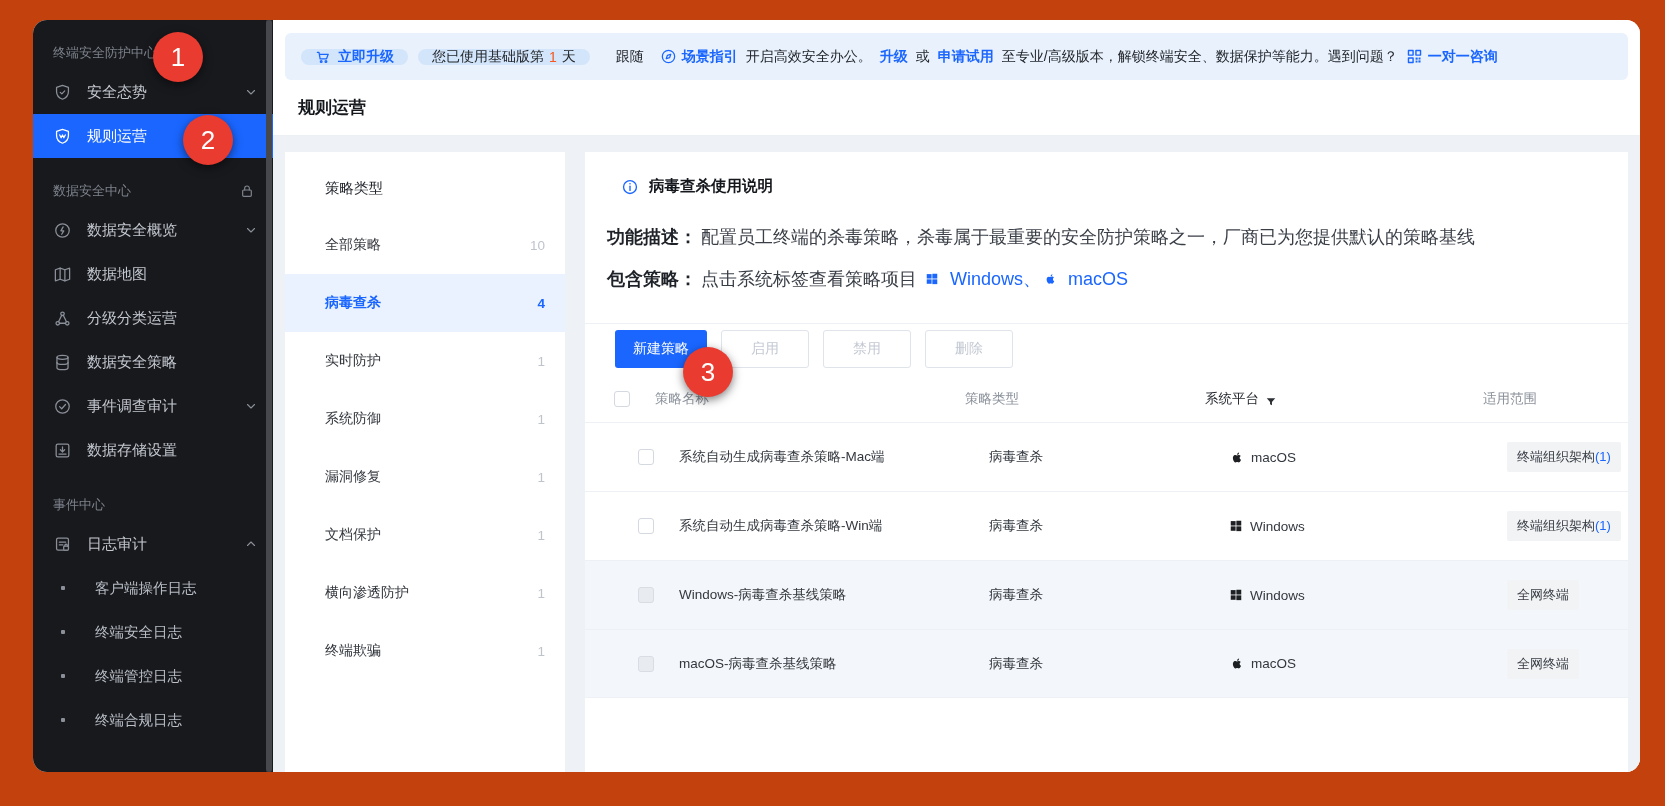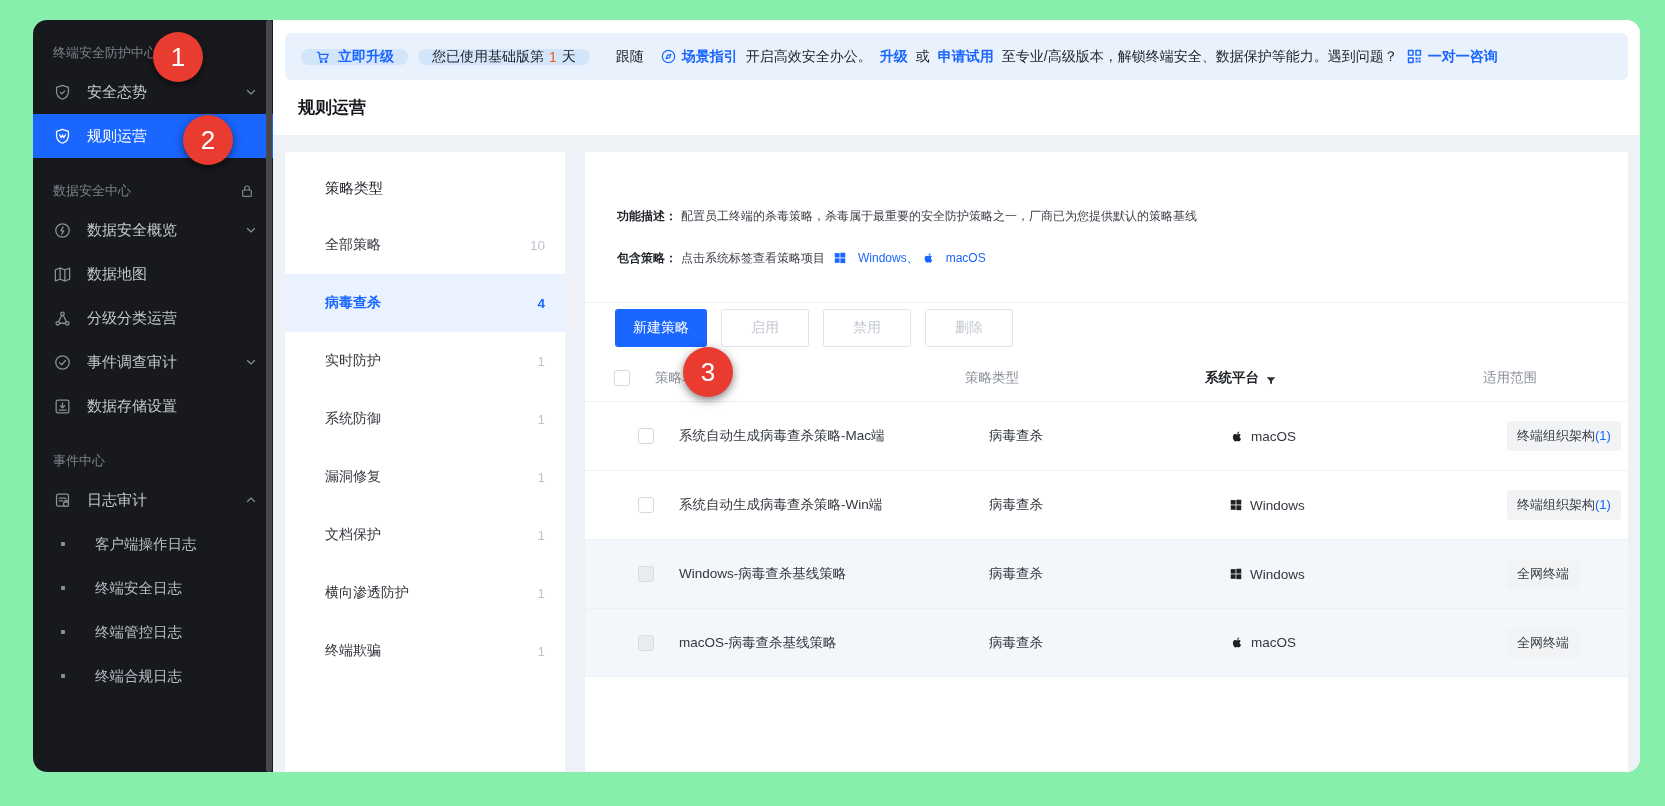--- a/index.html
+++ b/index.html
@@ -1,18 +1,18 @@
 <!DOCTYPE html>
 <html style="--accent: #1a66ff; --badge: #e93b30;"><head>
 <meta charset="utf-8">
 <style>
   * { margin:0; padding:0; box-sizing:border-box; }
   html,body { width:1665px; height:806px; }
   body { font-family:"Liberation Sans","DejaVu Sans",sans-serif; background:#000; position:relative; overflow:hidden; }
-  .stage { position:absolute; inset:0; background:#86efac; }
+  .stage { position:absolute; inset:0; background:#c2410c; }
   .window { position:absolute; left:33px; top:20px; width:1607px; height:752px; background:#fff; border-radius:14px; overflow:hidden; display:flex; }
 
   
   .sidebar { width:240px; background:#18191d; flex:0 0 240px; padding-top:16px; position:relative; color:#c3c7cf; }
   .sb-section { height:34px; display:flex; align-items:center; padding:0 18px 0 20px; color:#7d828c; font-size:13px; justify-content:space-between; }
   .sb-section.mt { margin-top:16px; }
   .nav-item { height:44px; display:flex; align-items:center; padding:0 16px 0 20px; font-size:15px; color:#c3c7cf; cursor:pointer; }
   .nav-item .nicon { width:20px; height:20px; margin-right:14px; color:#8a8f99; display:flex; align-items:center; }
   .nav-item .chev { margin-left:auto; color:#8a8f99; }
   .nav-item.active { background:var(--accent,#1a66ff); color:#fff; }
@@ -46,35 +46,35 @@
   .lp-header { height:56px; display:flex; align-items:center; padding:0 40px; font-size:14.5px; color:#1f2329; font-weight:500; }
   .lp-item { height:58px; display:flex; align-items:center; justify-content:space-between; padding:0 20px 0 40px; font-size:14px; color:#33373d; cursor:pointer; }
   .lp-item .cnt { color:#bfc4cc; font-size:13.5px; }
   .lp-item.selected { background:#e9f2fe; color:var(--accent,#1a66ff); font-weight:700; }
   .lp-item.selected .cnt { color:var(--accent,#1a66ff); font-weight:700; }
 
   
   .main-card { flex:1; padding-top:24px; min-width:0; }
   .info-head { display:flex; align-items:center; gap:10px; padding-left:36px; }
   .info-head .ttl { font-size:15.5px; font-weight:700; color:#14171c; }
-  .info-line { margin-top:30px; padding-left:32px; font-size:12px; color:#3a3f47; line-height:20px; display:flex; align-items:flex-start; flex-wrap:nowrap; }
+  .info-line { margin-top:30px; padding-left:22px; font-size:18px; color:#3a3f47; line-height:20px; display:flex; align-items:flex-start; flex-wrap:nowrap; }
   .info-line + .info-line { margin-top:22px; }
   .lbl { font-weight:700; color:#1f2329; margin-right:4px; }
   .plat-link { color:var(--accent,#1a66ff); display:inline-flex; align-items:center; gap:11px; margin-left:8px; cursor:pointer; }
   .divider { margin-top:34px; border-top:1px solid #edf0f4; }
 
   .toolbar { margin-top:6px; display:flex; gap:14px; padding-left:30px; align-items:center; }
   .btn { height:38px; border-radius:3px; font-size:14px; display:inline-flex; align-items:center; justify-content:center; cursor:pointer; font-family:inherit; }
   .btn-primary { width:92px; background:var(--accent,#1a66ff); color:#fff; border:none; }
   .btn-ghost { width:88px; background:#fff; border:1px solid #dfe3ea; color:#c3c8d2; cursor:default; }
 
   .tbl { margin-top:8px; }
   .trow { display:grid; grid-template-columns:70px 310px 240px 278px 1fr; align-items:center; }
   .thead { height:46px; color:#8b919b; font-size:13.5px; }
-  .thead .col-platform { color:#1f2329; font-weight:700; display:flex; align-items:flex-end; gap:6px; }
+  .thead .col-platform { color:#1f2329; font-weight:400; display:flex; align-items:flex-end; gap:6px; }
   .tr { height:69px; border-top:1px solid #edf0f4; font-size:13.5px; color:#33383f;padding-left:24px; }
   .tr.shaded { background:#f3f6fa; }
   .tr:last-child { border-bottom:1px solid #edf0f4; }
   .cb { width:16px; height:16px; border:1px solid #d4d8e0; border-radius:3px; background:#fff; margin-left:29px; cursor:pointer; }
   .cb.disabled { background:#e8ebf0; border-color:#d9dde3; cursor:default; }
   .plat { display:flex; align-items:center; gap:7px; color:#33383f; }
   .plat .picon { color:#1d1f23; display:flex; }
   .tag { display:inline-block; background:#f2f3f5; border-radius:2px; padding:6px 10px; font-size:13px; color:#383d45; }
   .tag .blue { color:var(--accent,#1a66ff); }
 
@@ -160,20 +160,30 @@
           <svg width="19" height="19" viewBox="0 0 24 24" fill="none" stroke="currentColor" stroke-width="1.6" stroke-linecap="round">
               <circle cx="12" cy="6" r="2.2"></circle>
               <circle cx="6" cy="18" r="2.2"></circle>
               <circle cx="18" cy="18" r="2.2"></circle>
               <path d="M11 8l-4 8M13 8l4 8M8.2 18h7.6"></path>
             </svg>
         </span>
         <span>分级分类运营</span>
       </div>
 
+      <div class="nav-item">
+        <span class="nicon">
+          <svg width="19" height="19" viewBox="0 0 24 24" fill="none" stroke="currentColor" stroke-width="1.6" stroke-linecap="round">
+              <ellipse cx="12" cy="5.5" rx="7" ry="2.5"></ellipse>
+              <path d="M5 5.5v13c0 1.4 3.1 2.5 7 2.5s7-1.1 7-2.5v-13"></path>
+              <path d="M5 12c0 1.4 3.1 2.5 7 2.5s7-1.1 7-2.5"></path>
+            </svg>
+        </span>
+        <span>数据安全策略</span>
+      </div>
 
       <div class="nav-item">
         <span class="nicon">
           <svg width="19" height="19" viewBox="0 0 24 24" fill="none" stroke="currentColor" stroke-width="1.6" stroke-linecap="round" stroke-linejoin="round">
               <circle cx="12" cy="12" r="8.5"></circle>
               <polyline points="8.3,12.2 11,14.8 15.8,9.5"></polyline>
             </svg>
         </span>
         <span>事件调查审计</span>
         <span class="chev">
@@ -320,20 +330,30 @@
             <span class="cnt">1</span>
           </div>
           <div class="lp-item">
             <span>终端欺骗</span>
             <span class="cnt">1</span>
           </div>
         </div>
 
         <div class="card main-card">
 
+          <div class="info-head">
+            <span style="color:var(--accent,#1a66ff);display:flex">
+              <svg width="18" height="18" viewBox="0 0 24 24" fill="none" stroke="currentColor" stroke-width="1.8" stroke-linecap="round">
+                  <circle cx="12" cy="12" r="8.6"></circle>
+                  <path d="M12 11v5.5"></path>
+                  <circle cx="12" cy="7.6" r="0.4" fill="currentColor" stroke-width="1.4"></circle>
+                </svg>
+            </span>
+            <span class="ttl">病毒查杀使用说明</span>
+          </div>
 
           <div class="info-line">
             <span class="lbl">功能描述：</span>
             <span>配置员工终端的杀毒策略，杀毒属于最重要的安全防护策略之一，厂商已为您提供默认的策略基线</span>
           </div>
 
           <div class="info-line">
             <span class="lbl">包含策略：</span>
             <span>点击系统标签查看策略项目</span>
             <span class="plat-link">

